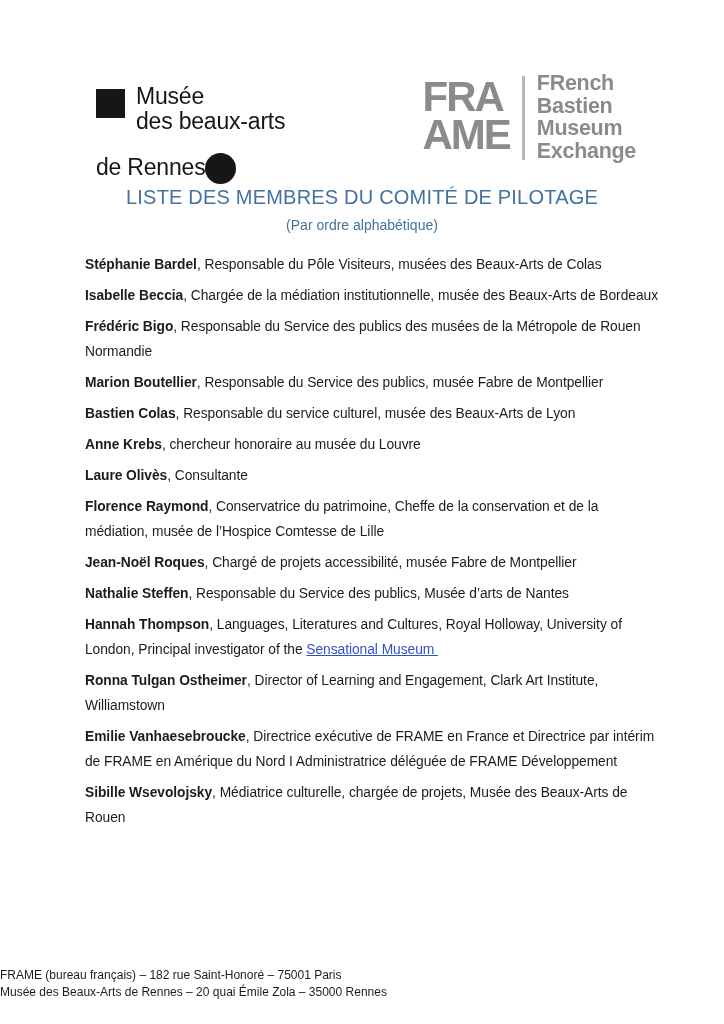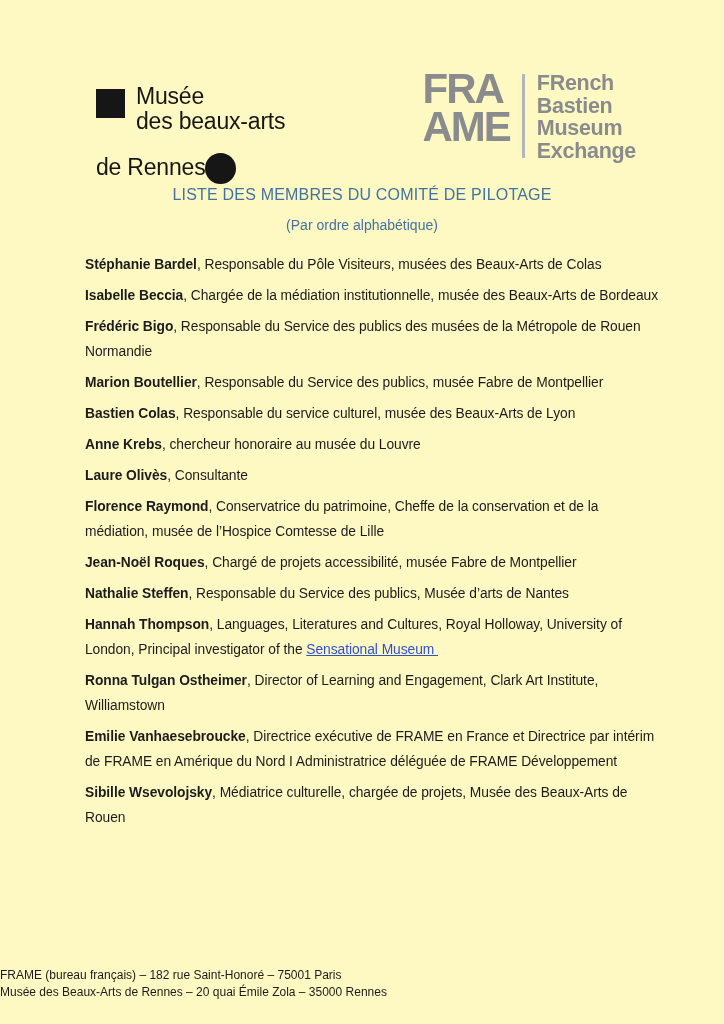--- a/index.html
+++ b/index.html
@@ -1,45 +1,45 @@
 <!DOCTYPE html>
 <html><head>
 <meta charset="utf-8">
 <style>
   html,body { margin:0; padding:0; background:#e8e8e8; }
   .page {
     position:relative;
     width:724px; height:1024px;
     margin:0 auto;
-    background:#fef9c3;
+    background:#ffffff;
     font-family:"Liberation Sans", sans-serif;
     overflow:hidden;
   }
 
   
   .header {
     position:absolute; top:70px; left:96px; right:88px;
     display:flex; justify-content:space-between; align-items:flex-start;
   }
   .logo-rennes { margin-top:14px; color:#161616; }
   .lr-top { display:flex; gap:11px; }
   .lr-square { width:29px; height:29px; background:#161616; margin-top:5px; flex:0 0 auto; }
   .lr-lines { font-size:23px; line-height:25px; letter-spacing:-0.2px; }
   .lr-bottom { display:flex; align-items:center; font-size:23px; line-height:25px; margin-top:16px; letter-spacing:-0.2px; }
   .lr-dot { width:31px; height:31px; border-radius:50%; background:#161616; margin-top:3px; flex:0 0 auto; }
 
-  .logo-frame { display:flex; gap:12px; color:#8a8b8d; }
+  .logo-frame { display:flex; gap:12px; color:#8a8b8d;align-items:center; }
   .frame-big { font-size:42px; line-height:38px; font-weight:700; letter-spacing:-2px; }
   .frame-sep { width:3px; height:84px; background:#b4b5b7; margin-top:4px; flex:0 0 auto; }
   .frame-tag { font-size:21.5px; line-height:22.5px; font-weight:700; letter-spacing:-0.3px; margin-top:2px; }
 
   
   .doc-title {
     position:absolute; top:186px; left:0; width:100%;
-    text-align:center; font-size:16px; font-weight:400;
+    text-align:center; font-size:20px; font-weight:400;
     color:#44719f; letter-spacing:0.2px;
   }
   .doc-subtitle {
     position:absolute; top:217px; left:0; width:100%;
     text-align:center; font-size:14px; color:#44719f;
   }
 
   
   .members {
     position:absolute; top:252px; left:85px; width:604px;

